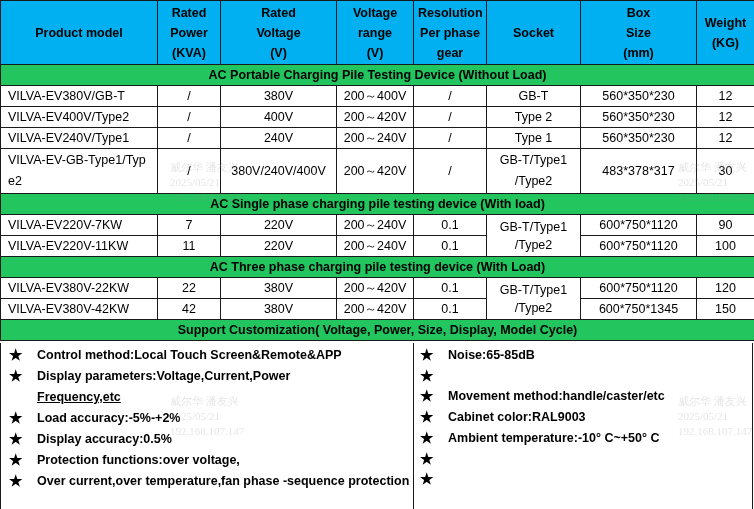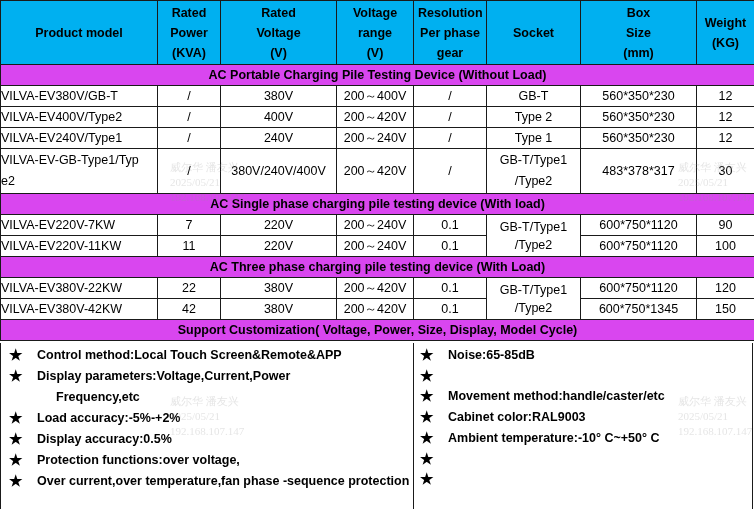--- a/index.html
+++ b/index.html
@@ -1,33 +1,33 @@
 <!DOCTYPE html>
 <html><head>
 <meta charset="utf-8">
 <style>
   html, body { margin: 0; padding: 0; background: #ffffff; }
   body { width: 754px; height: 509px; overflow: hidden; position: relative; font-family: "Liberation Sans", sans-serif; color: #000; }
   table.spec { position: absolute; left: 0; top: 0; width: 754px; border-collapse: collapse; table-layout: fixed; font-size: 12.5px; }
   table.spec td, table.spec th { border: 1px solid #1a1a1a; padding: 0 4px; text-align: center; vertical-align: middle; }
   table.spec th { background: #00b0f0; font-weight: bold; font-size: 12.5px; line-height: 20px; height: 63px; }
-  table.spec tr.section td { background: #d946ef; font-weight: bold; height: 20px; line-height: 18px; }
+  table.spec tr.section td { background: #22c55e; font-weight: bold; height: 20px; line-height: 18px; }
   table.spec tr.row td { height: 20px; line-height: 18px; }
   table.spec tr.tall td { height: 44px; line-height: 21px; }
-  table.spec td.model { text-align: left; padding-left: 0; }
+  table.spec td.model { text-align: left; padding-left: 7px; }
   table.spec td.socket-merged { line-height: 21px; }
   .features { position: absolute; left: 0; top: 343px; width: 753px; height: 166px; border-left: 1px solid #1a1a1a; border-right: 1px solid #1a1a1a; display: flex; box-sizing: border-box; }
   .feat-col { box-sizing: border-box; padding-top: 2px; font-weight: bold; font-size: 12.5px; }
   .feat-col.left { width: 413px; border-right: 1px solid #1a1a1a; }
   .feat-col.right { flex: 1; }
   .feat-item { display: flex; align-items: flex-start; line-height: 21px; }
   .star { width: 36px; padding-left: 8px; box-sizing: border-box; font-size: 15px; line-height: 20px; }
   .feat-col.right .star { padding-left: 6px; width: 34px; }
   .feat-text { flex: 1; }
-  .cont { padding-left: 55px; line-height: 21px; }
+  .cont { padding-left: 36px; line-height: 21px; text-decoration: underline; }
   .watermark { position: absolute; color: rgba(150,150,150,0.25); font-size: 11px; line-height: 15px; pointer-events: none; font-family: Liberation Serif, serif; }
 </style>
 </head>
 <body>
 
 <table class="spec">
   <colgroup>
     <col style="width:157px">
       <col style="width:63px">
       <col style="width:116px">

